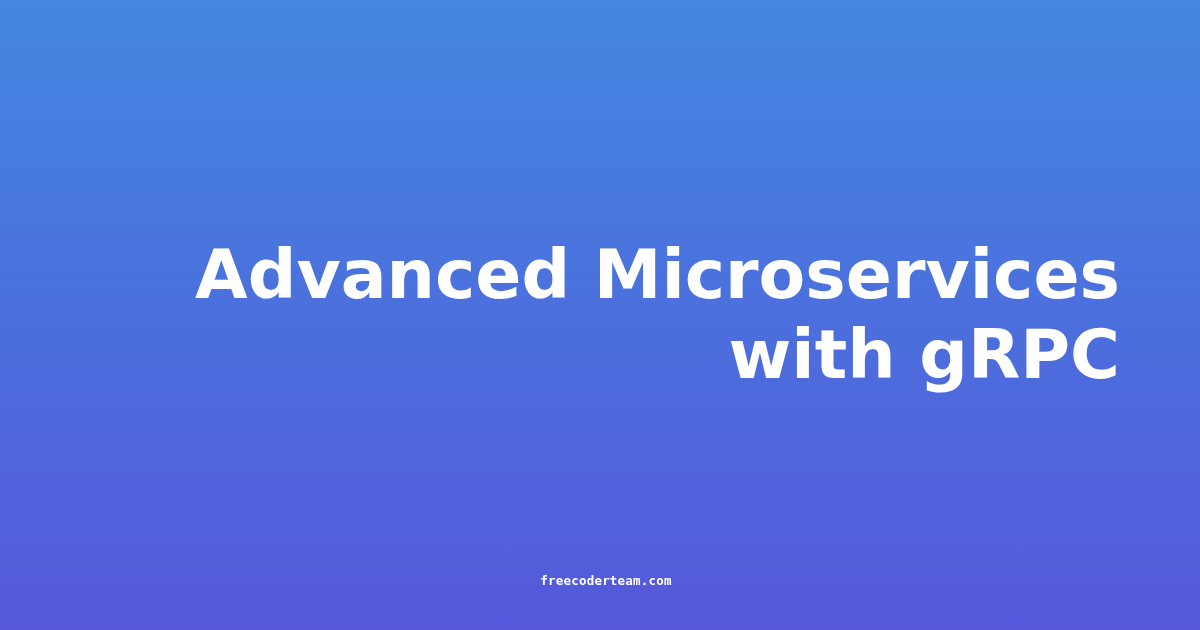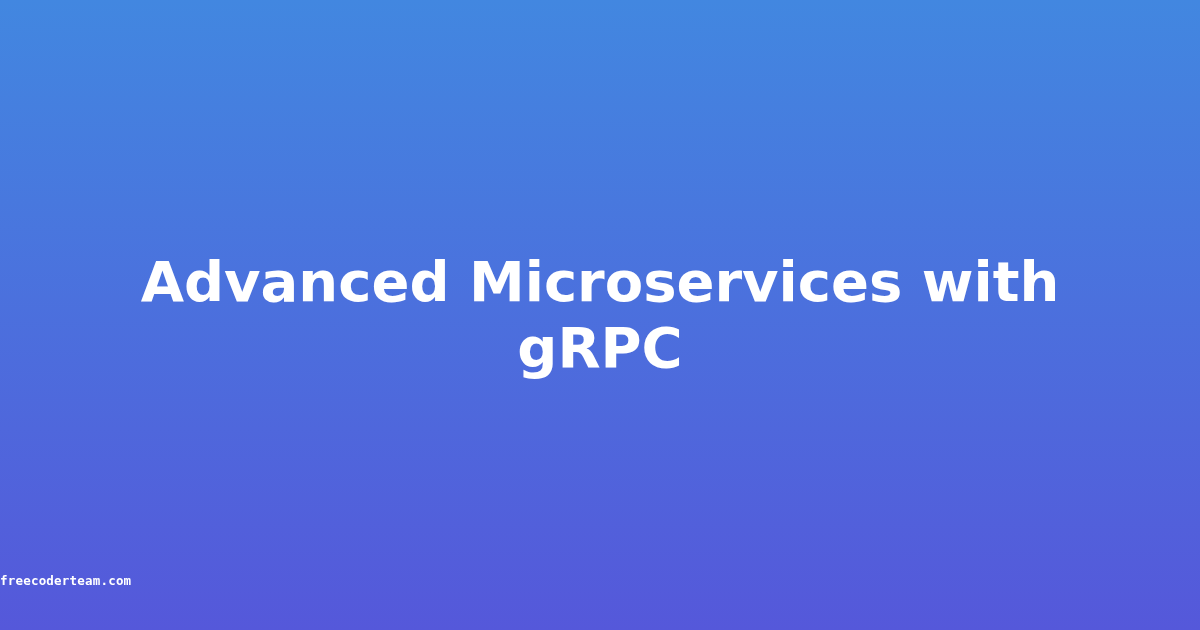--- a/index.html
+++ b/index.html
@@ -37,41 +37,41 @@
     top: 0;
     bottom: 0;
     display: flex;
     align-items: center;
     justify-content: center;
     padding: 0 80px;
     box-sizing: border-box;
   }
 
   .card-title {
-    margin: 12px;
+    margin: 0;
     font-family: "DejaVu Sans", sans-serif;
     font-weight: bold;
-    font-size: 56px;
+    font-size: 68px;
     line-height: 1.18;
     letter-spacing: 0px;
     color: #ffffff;
-    text-align: center;
+    text-align: right;
     max-width: 1040px;
     word-wrap: break-word;
   }
 
   
   .footer-block {
     position: absolute;
-    left: 0;
+    left: 12px;
     right: 0;
     bottom: 42px;
     display: flex;
     align-items: center;
-    justify-content: flex-start;
+    justify-content: center;
   }
 
   .footer-text {
     font-family: "DejaVu Sans Mono", monospace;
     font-weight: bold;
     font-size: 12.5px;
     letter-spacing: 0.2px;
     color: #ffffff;
     text-align: center;
     white-space: nowrap;

